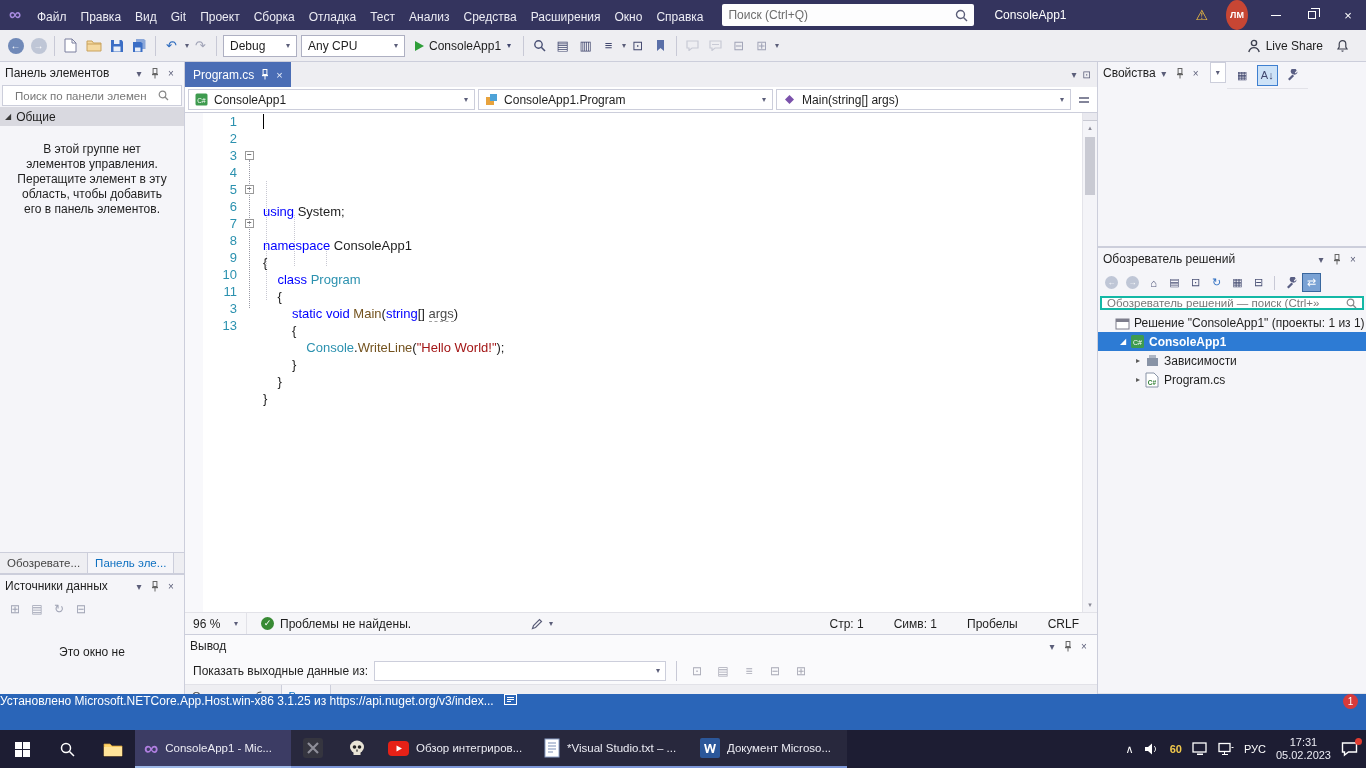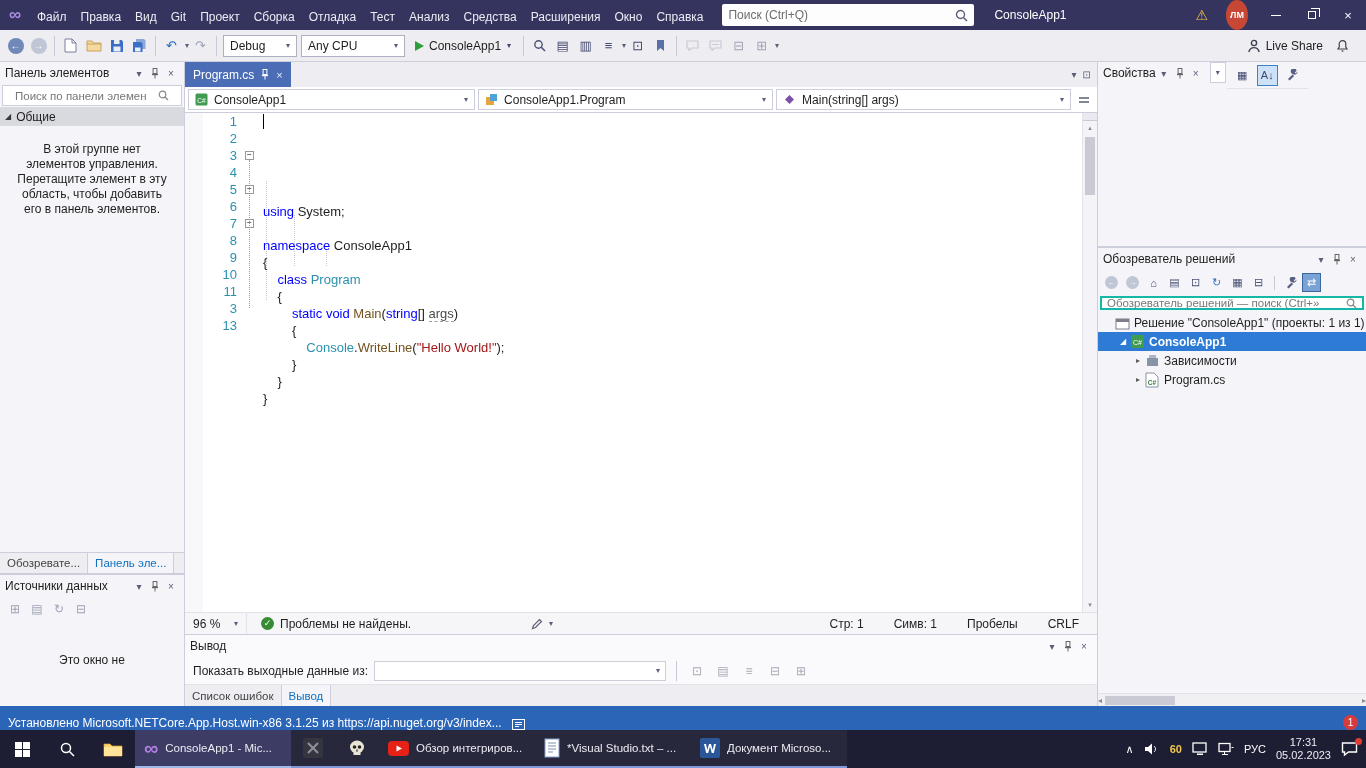--- a/index.html
+++ b/index.html
@@ -54,21 +54,21 @@
 .tb-search .ph{flex:1;white-space:nowrap;overflow:hidden}
 .tb-group{height:19px;background:#D9D9E0;display:flex;align-items:center;padding:0 5px;gap:5px;font-size:12px}
 .tb-group .tri{font-size:8px;color:#3A3A3A}
 .tb-empty{margin:16px 12px;text-align:center;line-height:15px;font-size:12px;color:#1E1E1E}
 .side-tabs{height:21px;background:#EEEEF2;border-top:1px solid #CCCEDB;display:flex;flex-shrink:0}
 .wtab{padding:0 7px;display:flex;align-items:center;font-size:11.5px;color:#444;white-space:nowrap}
 .wtab.active{background:#F5F5F9;color:#0E70C0;border-right:1px solid #CCCEDB;border-left:1px solid #CCCEDB}
 .datasources{height:133px;border-top:2px solid #CCCEDB;display:flex;flex-direction:column;flex-shrink:0;background:#F5F5F9}
 .ds-tools{height:24px;display:flex;align-items:center;gap:4px;padding:0 6px}
 .ds-ico{width:18px;text-align:center;color:#9FA3B4;font-size:12px}
-.ds-empty{margin-top:32px;text-align:center;font-size:12px}
+.ds-empty{margin-top:24px;text-align:center;font-size:12px}
 
 
 .tabstrip{height:25px;background:#EEEEF2;display:flex;align-items:stretch;flex-shrink:0}
 .doctab{background:#4A6DB5;color:#fff;display:flex;align-items:center;padding:0 8px;font-size:12px;gap:7px}
 .doctab .x{font-size:11px;color:#E8EEFA}
 .tabstrip-right{margin-left:auto;display:flex;align-items:center;gap:6px;padding-right:6px;color:#5B5E79;font-size:10px}
 .navbar{height:26px;background:#FFF;display:flex;align-items:center;gap:3px;padding:0 3px;border-bottom:1px solid #CCCEDB;flex-shrink:0}
 .ncombo{height:21px;border:1px solid #CCCEDB;background:#fff;display:flex;align-items:center;gap:6px;padding:0 6px;font-size:12px;color:#1E1E1E;white-space:nowrap;overflow:hidden}
 .ncombo .car{margin-left:auto;font-size:8px;color:#5B5E79}
 .splitbtn{margin-left:auto;width:20px;display:flex;align-items:center;justify-content:center}
@@ -127,21 +127,21 @@
 .trow.sel{background:#2D7BD4;color:#fff}
 .texp{width:12px;font-size:8px;color:#585858;text-align:center;flex-shrink:0}
 .trow.sel .texp{color:#fff}
 .ticon16{width:16px;height:16px;margin-right:4px;display:flex;align-items:center;justify-content:center;flex-shrink:0}
 .tlabel{white-space:nowrap;overflow:hidden}
 .hscroll{height:13px;background:#F0F0F3;border-top:1px solid #E2E2E8;display:flex;align-items:center;color:#8A8A96;font-size:8px;flex-shrink:0}
 .hthumb{width:70px;height:9px;background:#C9CAD3;margin-left:3px}
 .right-tabs{height:22px;background:#EEEEF2;display:flex;border-top:1px solid #CCCEDB;flex-shrink:0}
 
 
-.statusbar{position:absolute;left:0;right:0;bottom:38px;height:24px;background:#2A65B8;color:#fff;display:flex;align-items:flex-end;font-size:12px;padding-left:8px;z-index:5}
+.statusbar{position:absolute;left:0;right:0;bottom:38px;height:36px;background:#2A65B8;color:#fff;display:flex;align-items:flex-start;font-size:12px;z-index:5}
 .sb-ico{margin-left:10px;display:flex;align-items:center}
 .sb-badge{margin-left:auto;margin-right:8px;width:15px;height:15px;border-radius:50%;background:#D83B3B;color:#fff;font-size:10px;display:flex;align-items:center;justify-content:center}
 
 
 .taskbar{position:absolute;left:0;right:0;bottom:0;height:38px;background:#1D1D33;display:flex;align-items:stretch;color:#ECECF4;z-index:6}
 .tkbtn{width:45px;display:flex;align-items:center;justify-content:center}
 .tkapp{width:156px;display:flex;align-items:center;gap:7px;padding:0 9px;font-size:11.5px;border-bottom:2px solid #7D97D8;background:rgba(255,255,255,.05)}
 .tkapp.active{background:#3C3C64;border-bottom-color:#9FB9E8}
 .tkapp.iconapp{width:44px;justify-content:center;padding:0}
 .tkapp .lbl{white-space:nowrap;overflow:hidden;text-overflow:ellipsis;color:#ECECF4}

